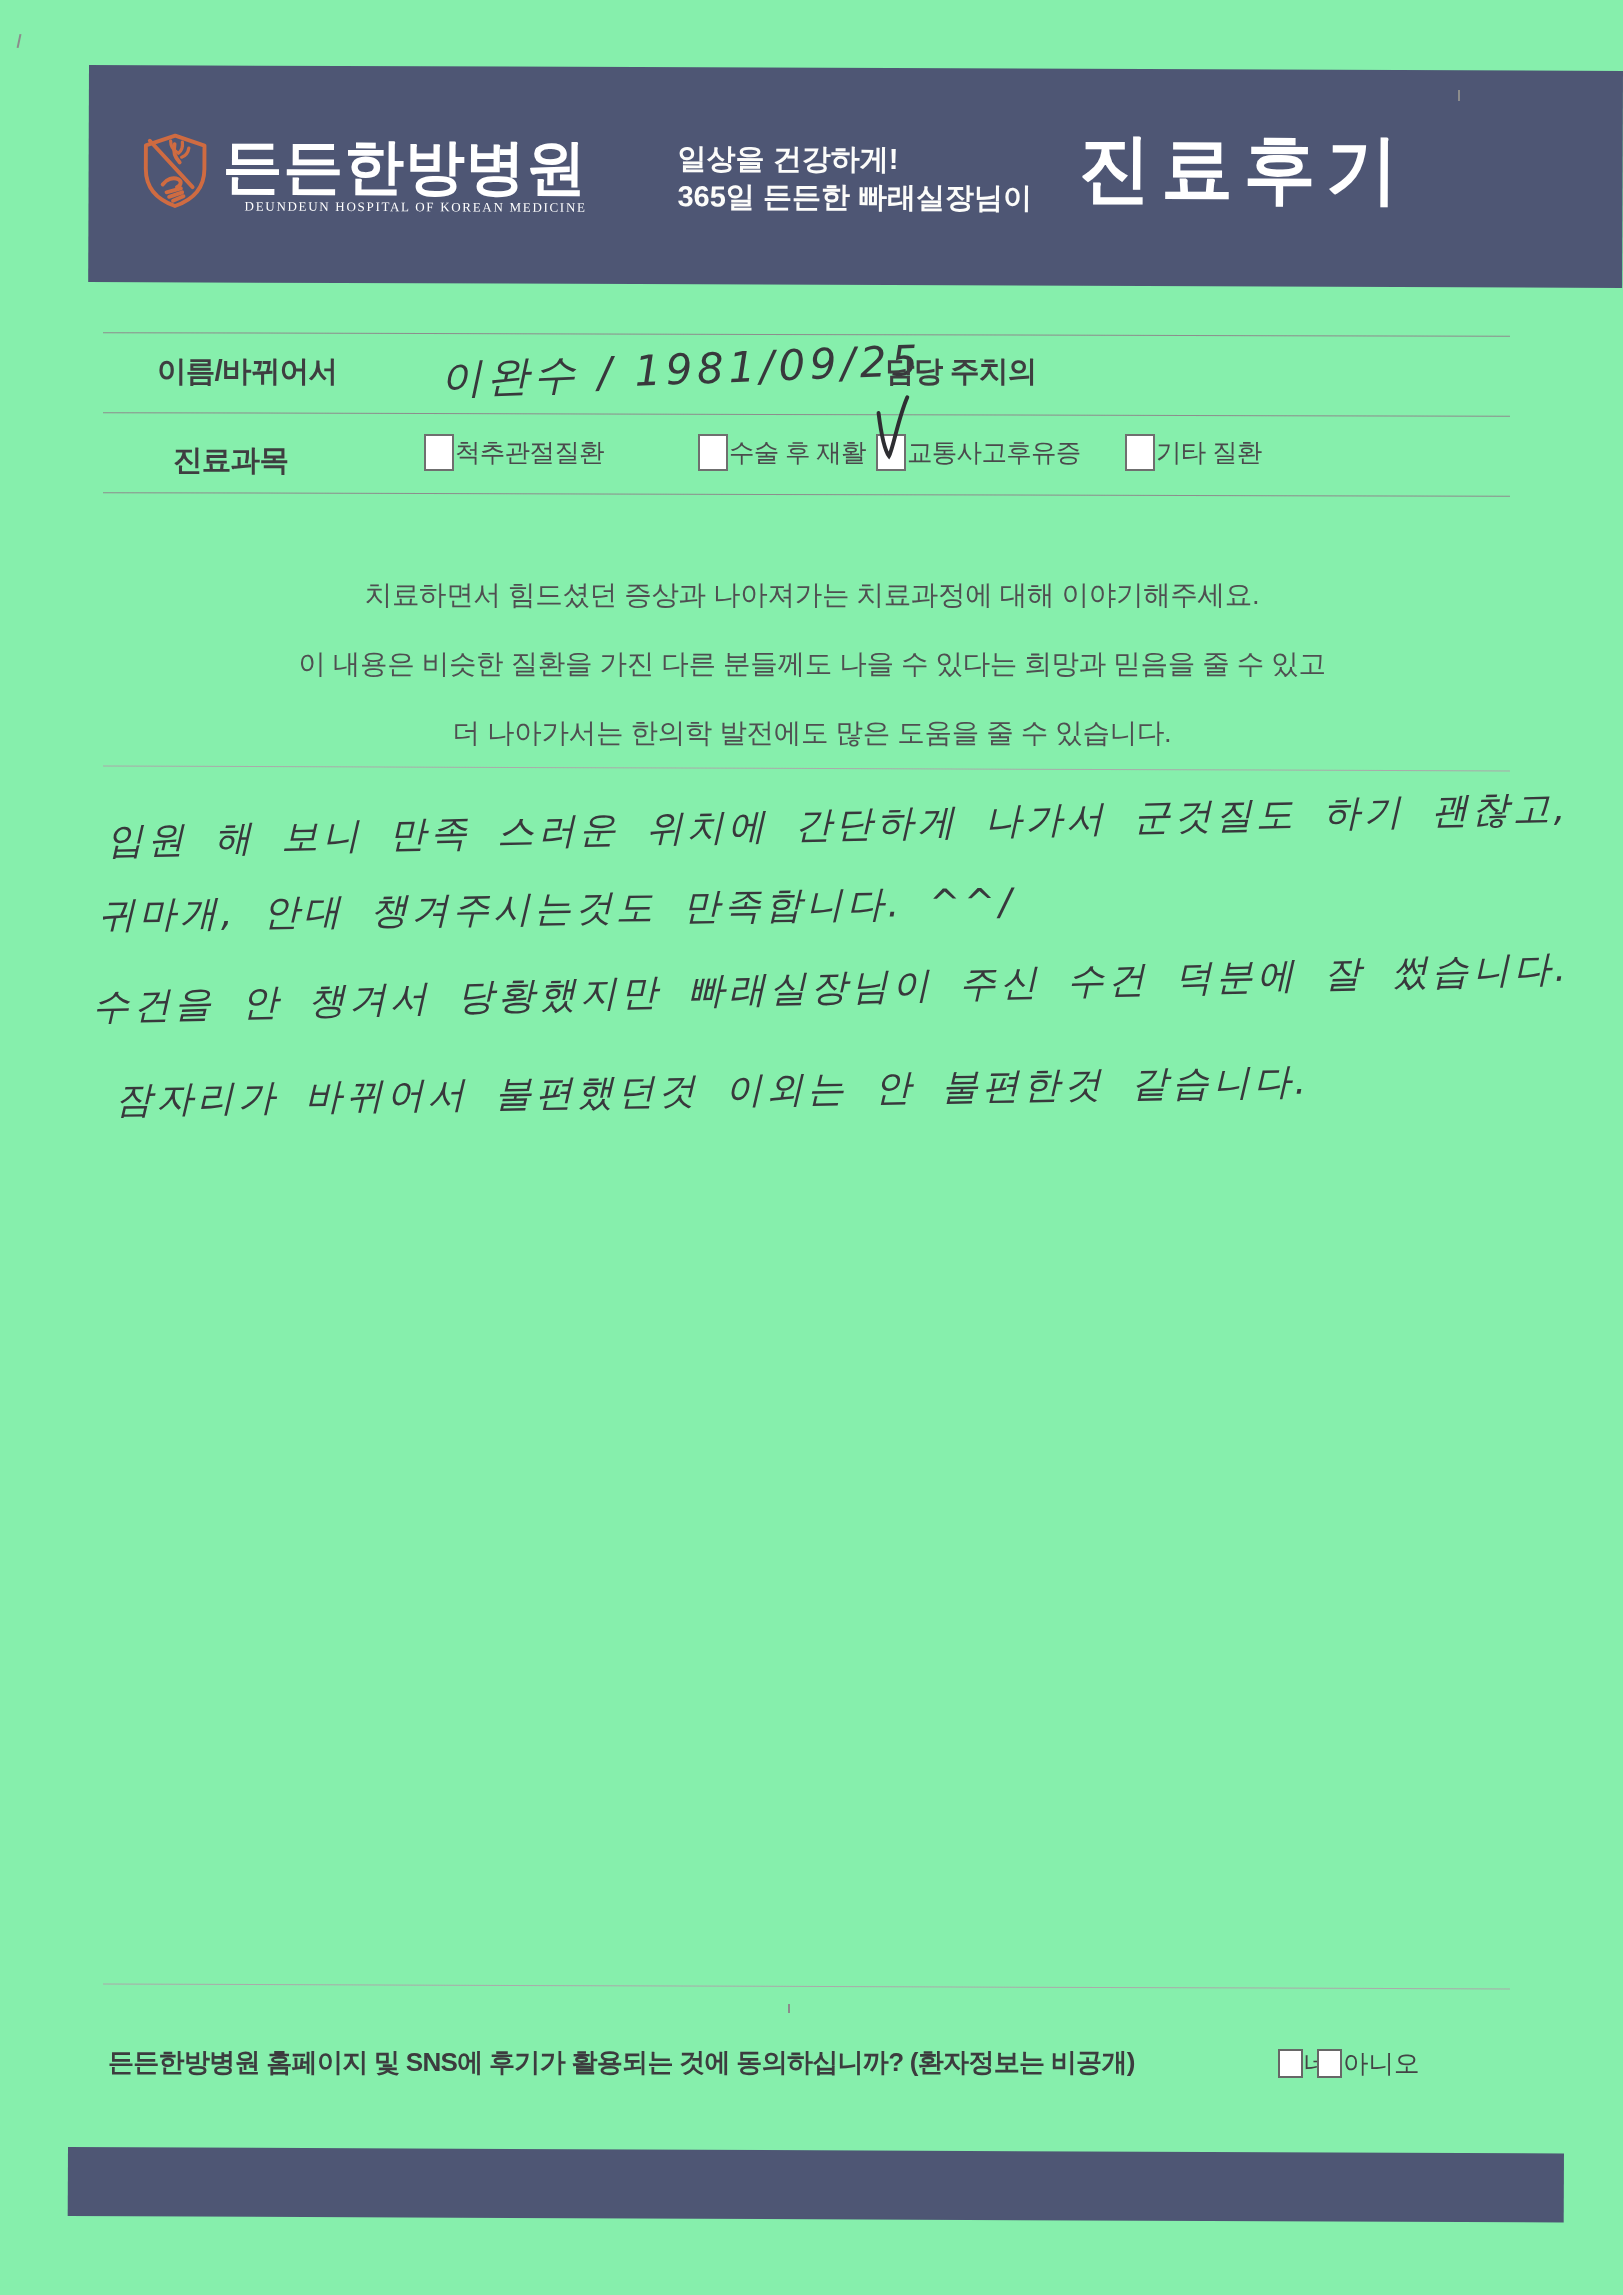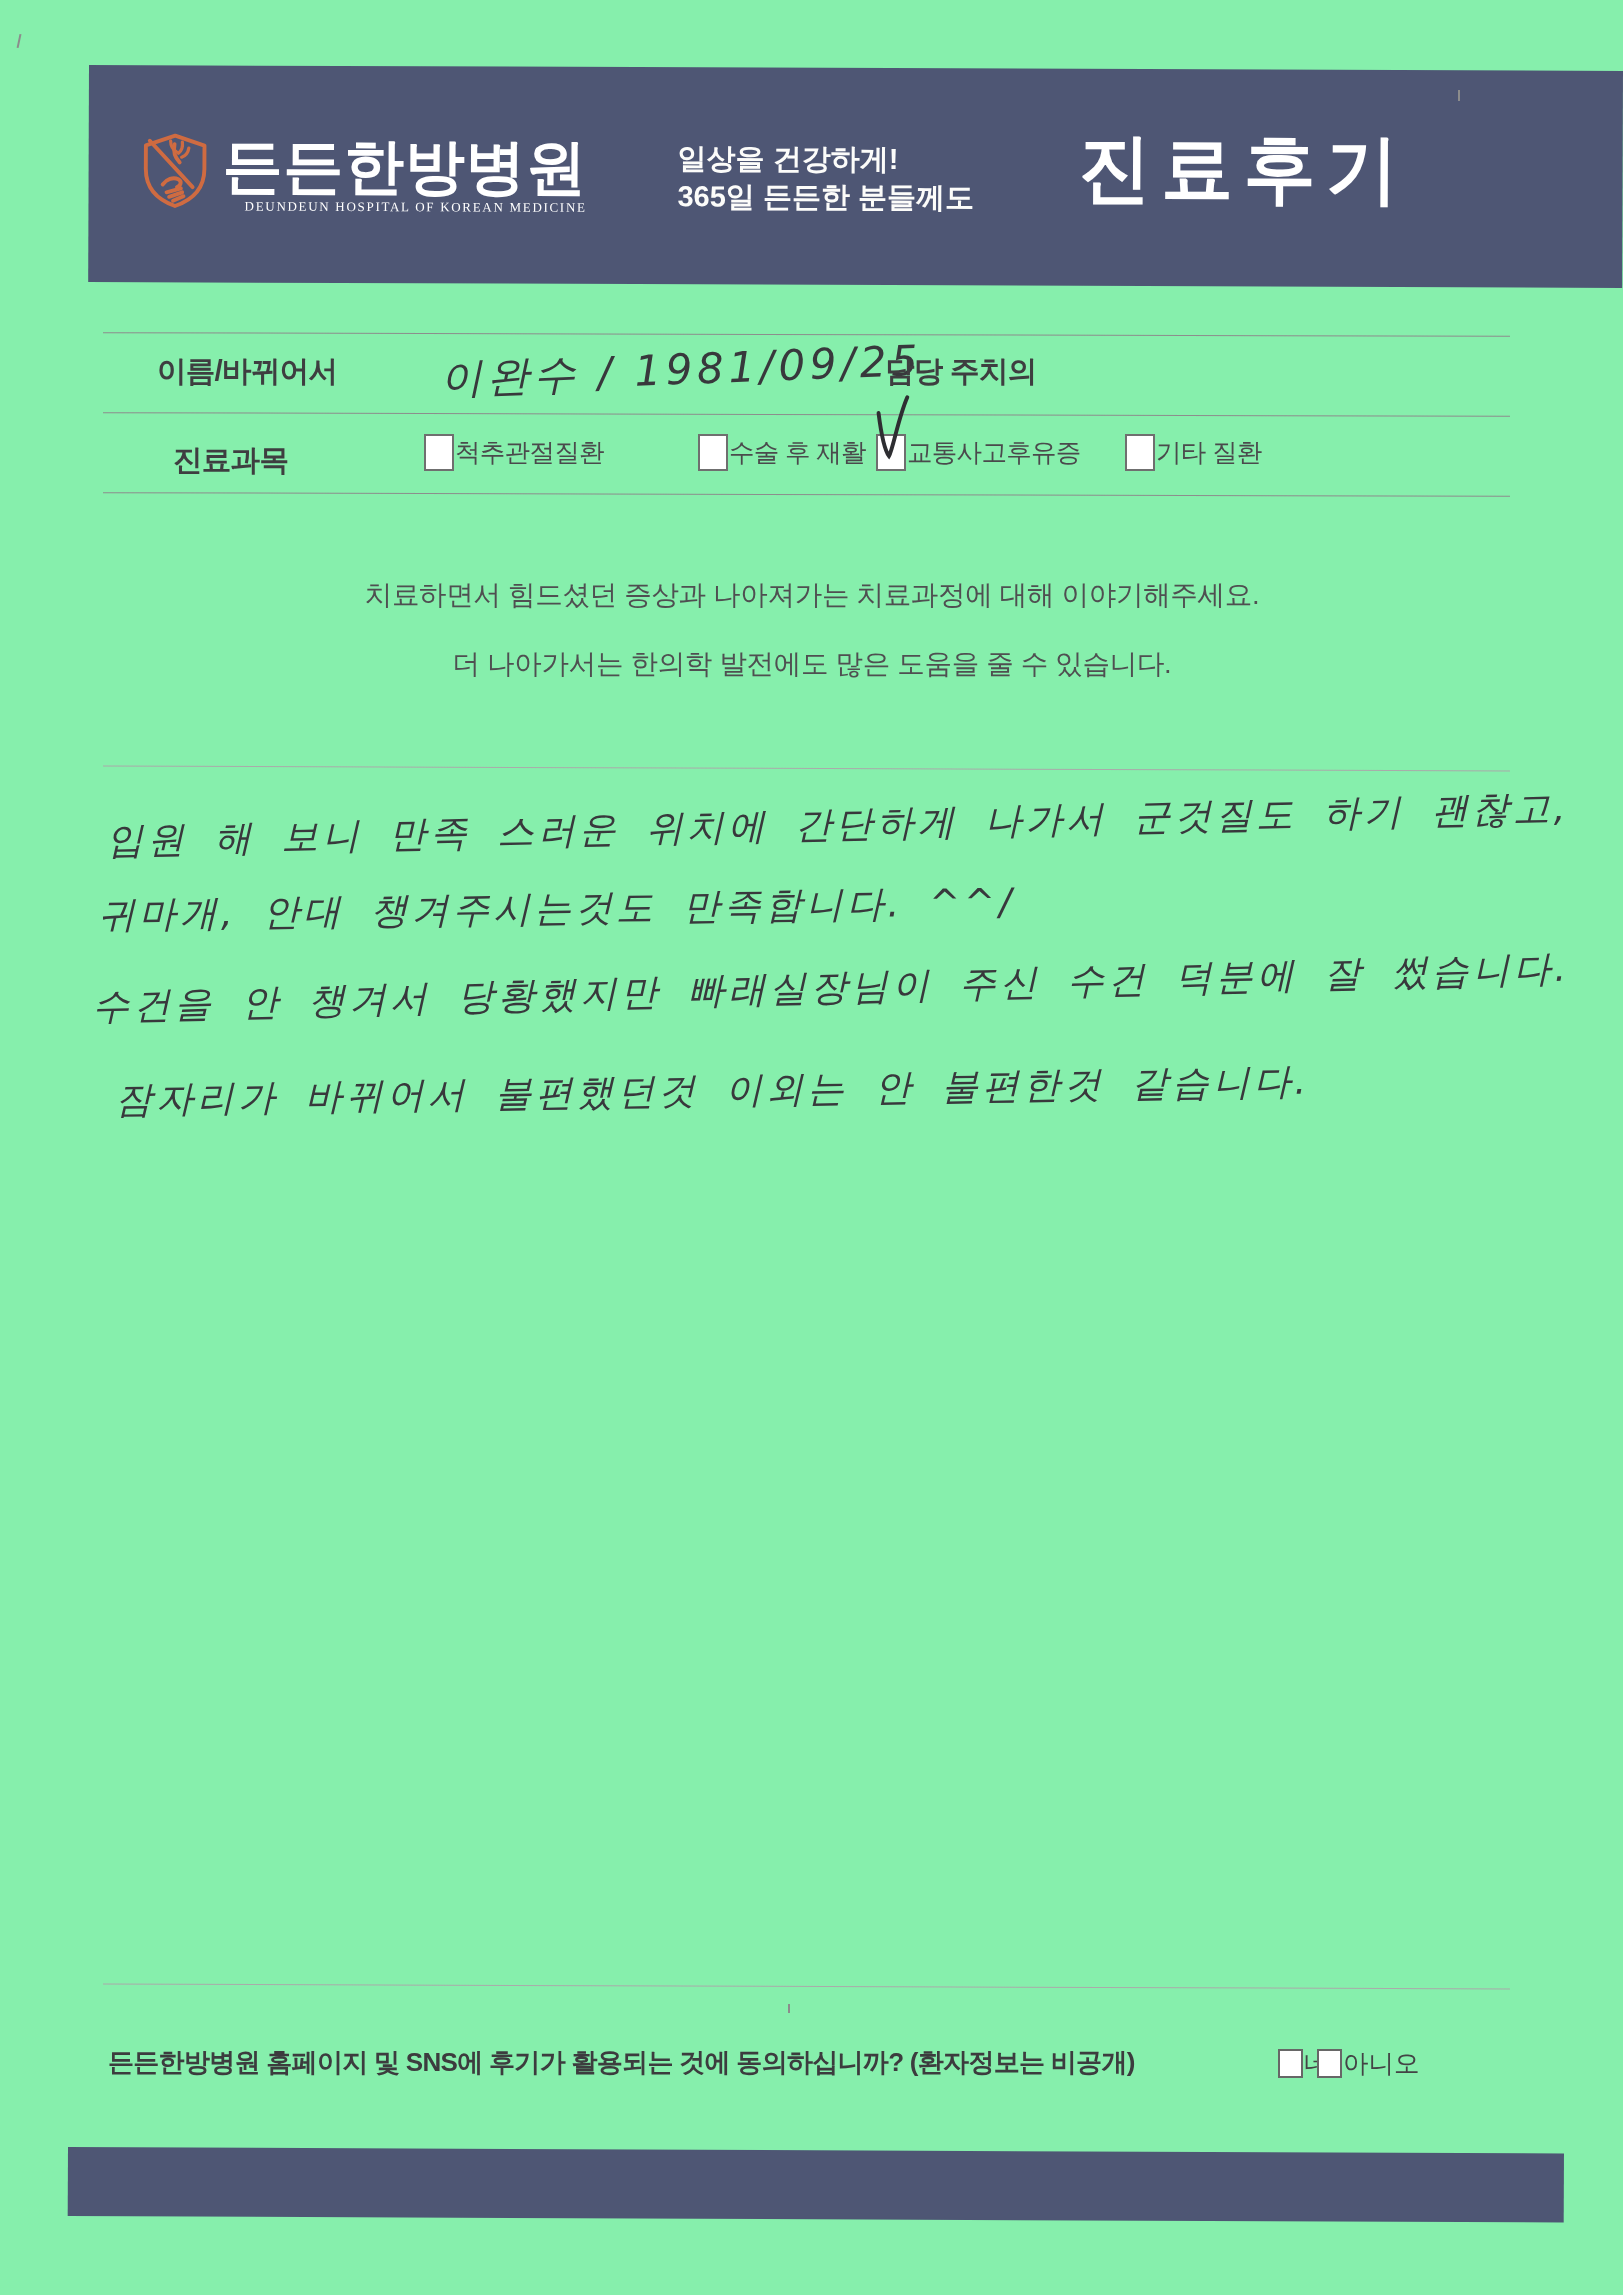--- a/index.html
+++ b/index.html
@@ -89,21 +89,21 @@
         <path d="M34 80 C40 72 50 68 58 72 C64 75 62 82 56 84"></path>
         <path d="M40 92 L62 86 M44 99 L64 92 M50 105 L66 98"></path>
       </g>
     </svg>
     <div class="brand">
       <div class="brand-ko">든든한방병원</div>
       <div class="brand-en">DEUNDEUN HOSPITAL OF KOREAN MEDICINE</div>
     </div>
     <div class="tagline">
       <div>일상을 건강하게!</div>
-      <div>365일 든든한 분들께도</div>
+      <div>365일 든든한 빠래실장님이</div>
     </div>
     <div class="page-title">진료후기</div>
   </div>
 
   <div class="rule r1"></div>
   <div class="rule r2"></div>
   <div class="rule r3"></div>
 
   <div class="field-label lbl-name">이름/바뀌어서</div>
   <div class="hand hw-name">이완수 / 1981/09/25</div>
@@ -126,20 +126,21 @@
   <svg class="checkmark" viewBox="0 0 78 120">
     <path d="M10 30 C14 62 20 88 26 96 C32 86 40 38 54 6" fill="none" stroke="#2e2e32" stroke-width="6" stroke-linecap="round"></path>
   </svg>
   <div class="cbx-item ck4">
     <span class="cbx"></span>
     <span class="cbx-label">기타 질환</span>
   </div>
 
   <div class="instructions">
     <div>치료하면서 힘드셨던 증상과 나아져가는 치료과정에 대해 이야기해주세요.</div>
+    <div>이 내용은 비슷한 질환을 가진 다른 분들께도 나을 수 있다는 희망과 믿음을 줄 수 있고</div>
     <div>더 나아가서는 한의학 발전에도 많은 도움을 줄 수 있습니다.</div>
   </div>
 
   <div class="rule light r4"></div>
 
   <div class="hand hw-line hw1">입원 해 보니 만족 스러운 위치에 간단하게 나가서 군것질도 하기 괜찮고,</div>
   <div class="hand hw-line hw2">귀마개, 안대 챙겨주시는것도 만족합니다. ^^/</div>
   <div class="hand hw-line hw3">수건을 안 챙겨서 당황했지만 빠래실장님이 주신 수건 덕분에 잘 썼습니다.</div>
   <div class="hand hw-line hw4">잠자리가 바뀌어서 불편했던것 이외는 안 불편한것 같습니다.</div>
 

